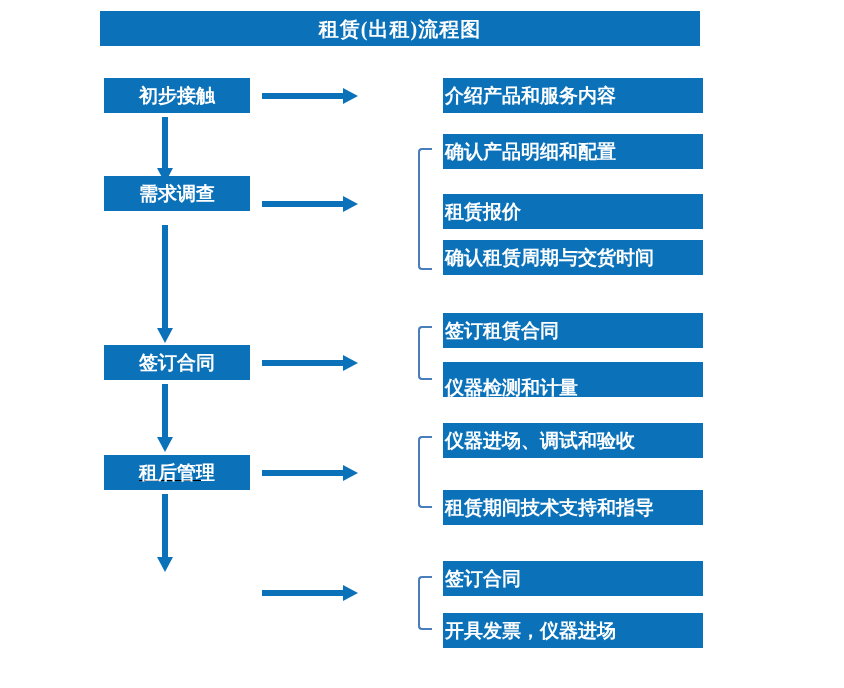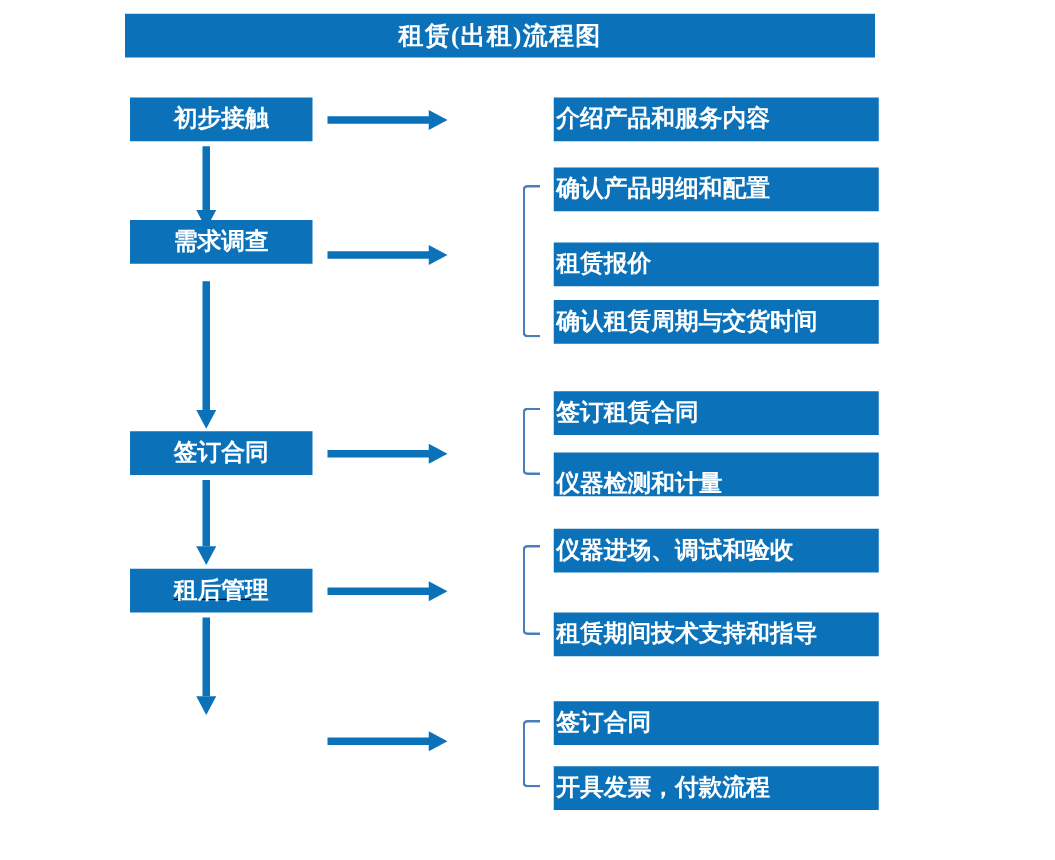--- a/index.html
+++ b/index.html
@@ -207,16 +207,16 @@
   <div class="node detail" style="top:423px;">
     <span class="node-text">仪器进场、调试和验收</span>
   </div>
   <div class="node detail" style="top:490px;">
     <span class="node-text">租赁期间技术支持和指导</span>
   </div>
   <div class="node detail" style="top:561px;">
     <span class="node-text">签订合同</span>
   </div>
   <div class="node detail" style="top:613px;">
-    <span class="node-text">开具发票，付款流程</span>
+    <span class="node-text">开具发票，仪器进场</span>
   </div>
 
 </div>
 
 </body></html>

